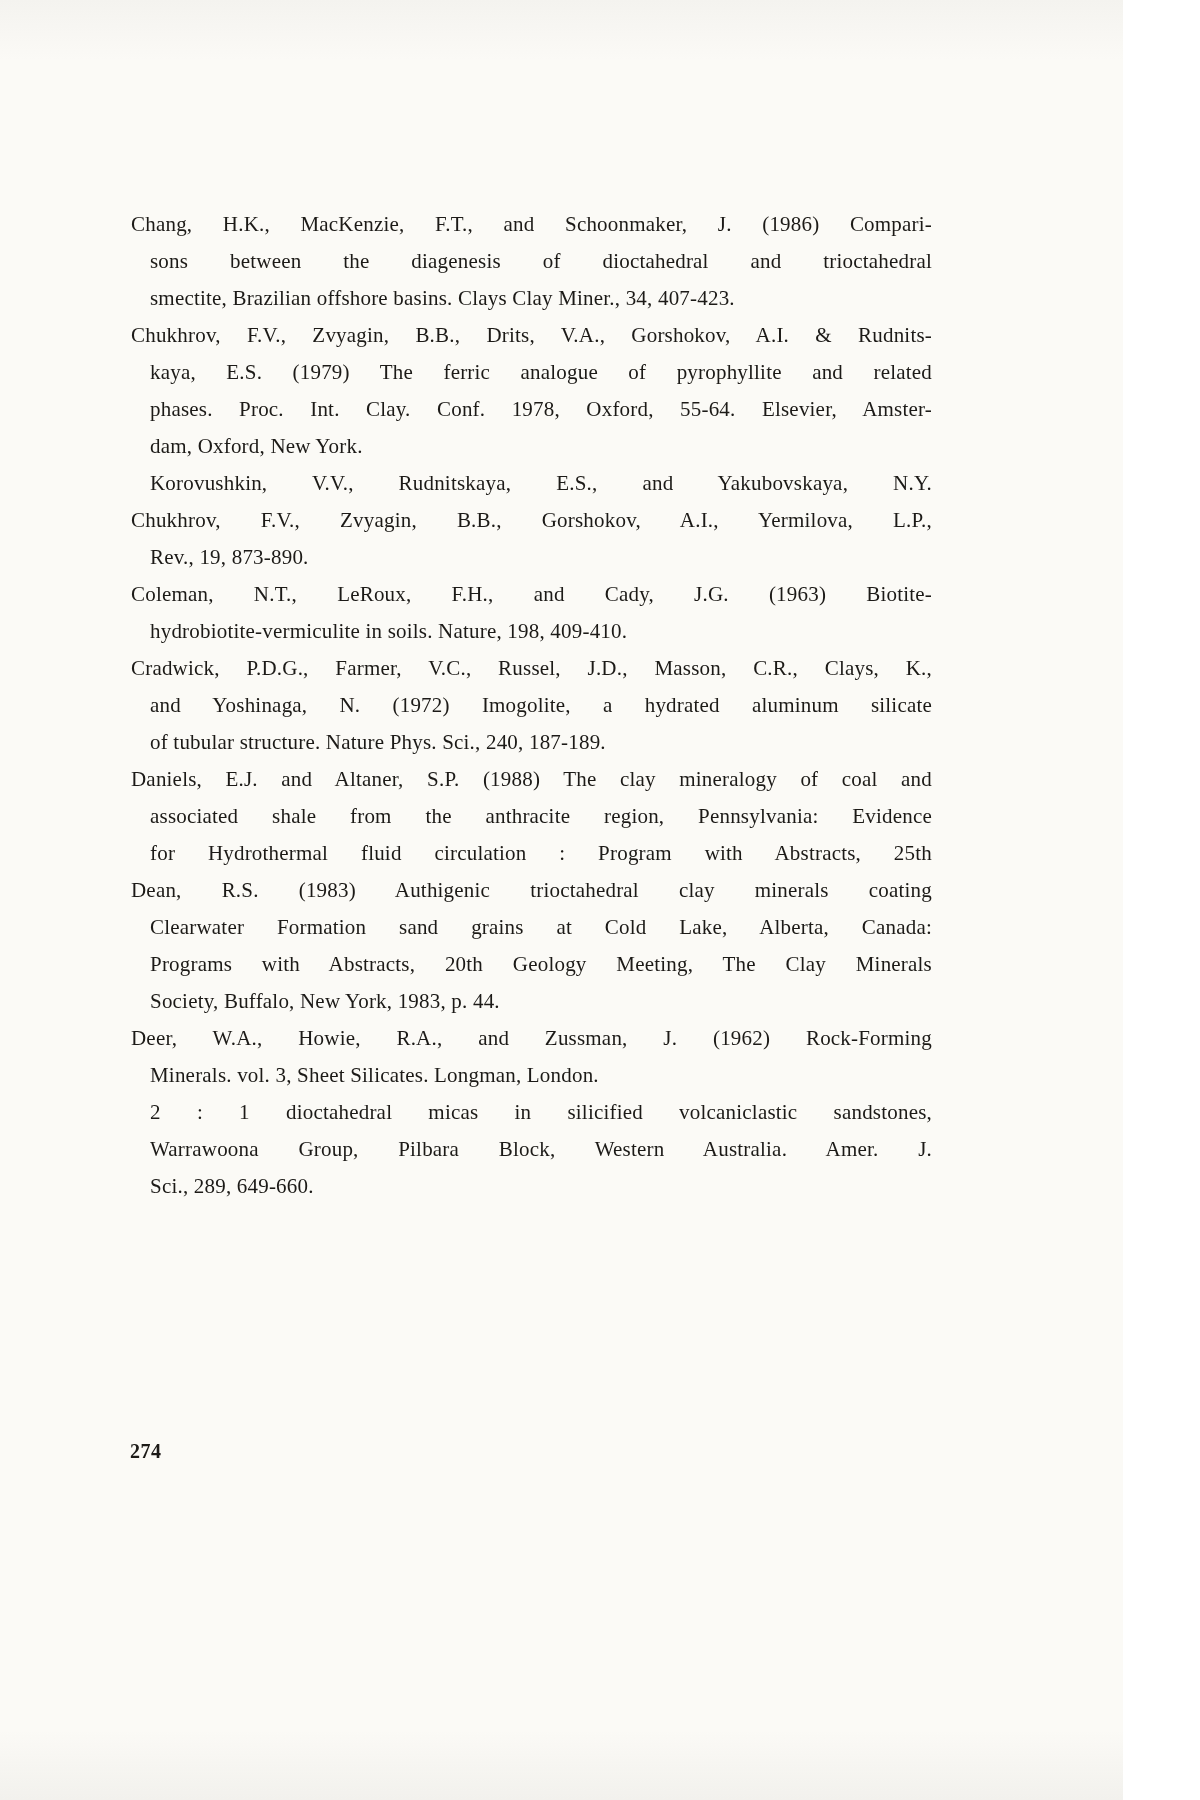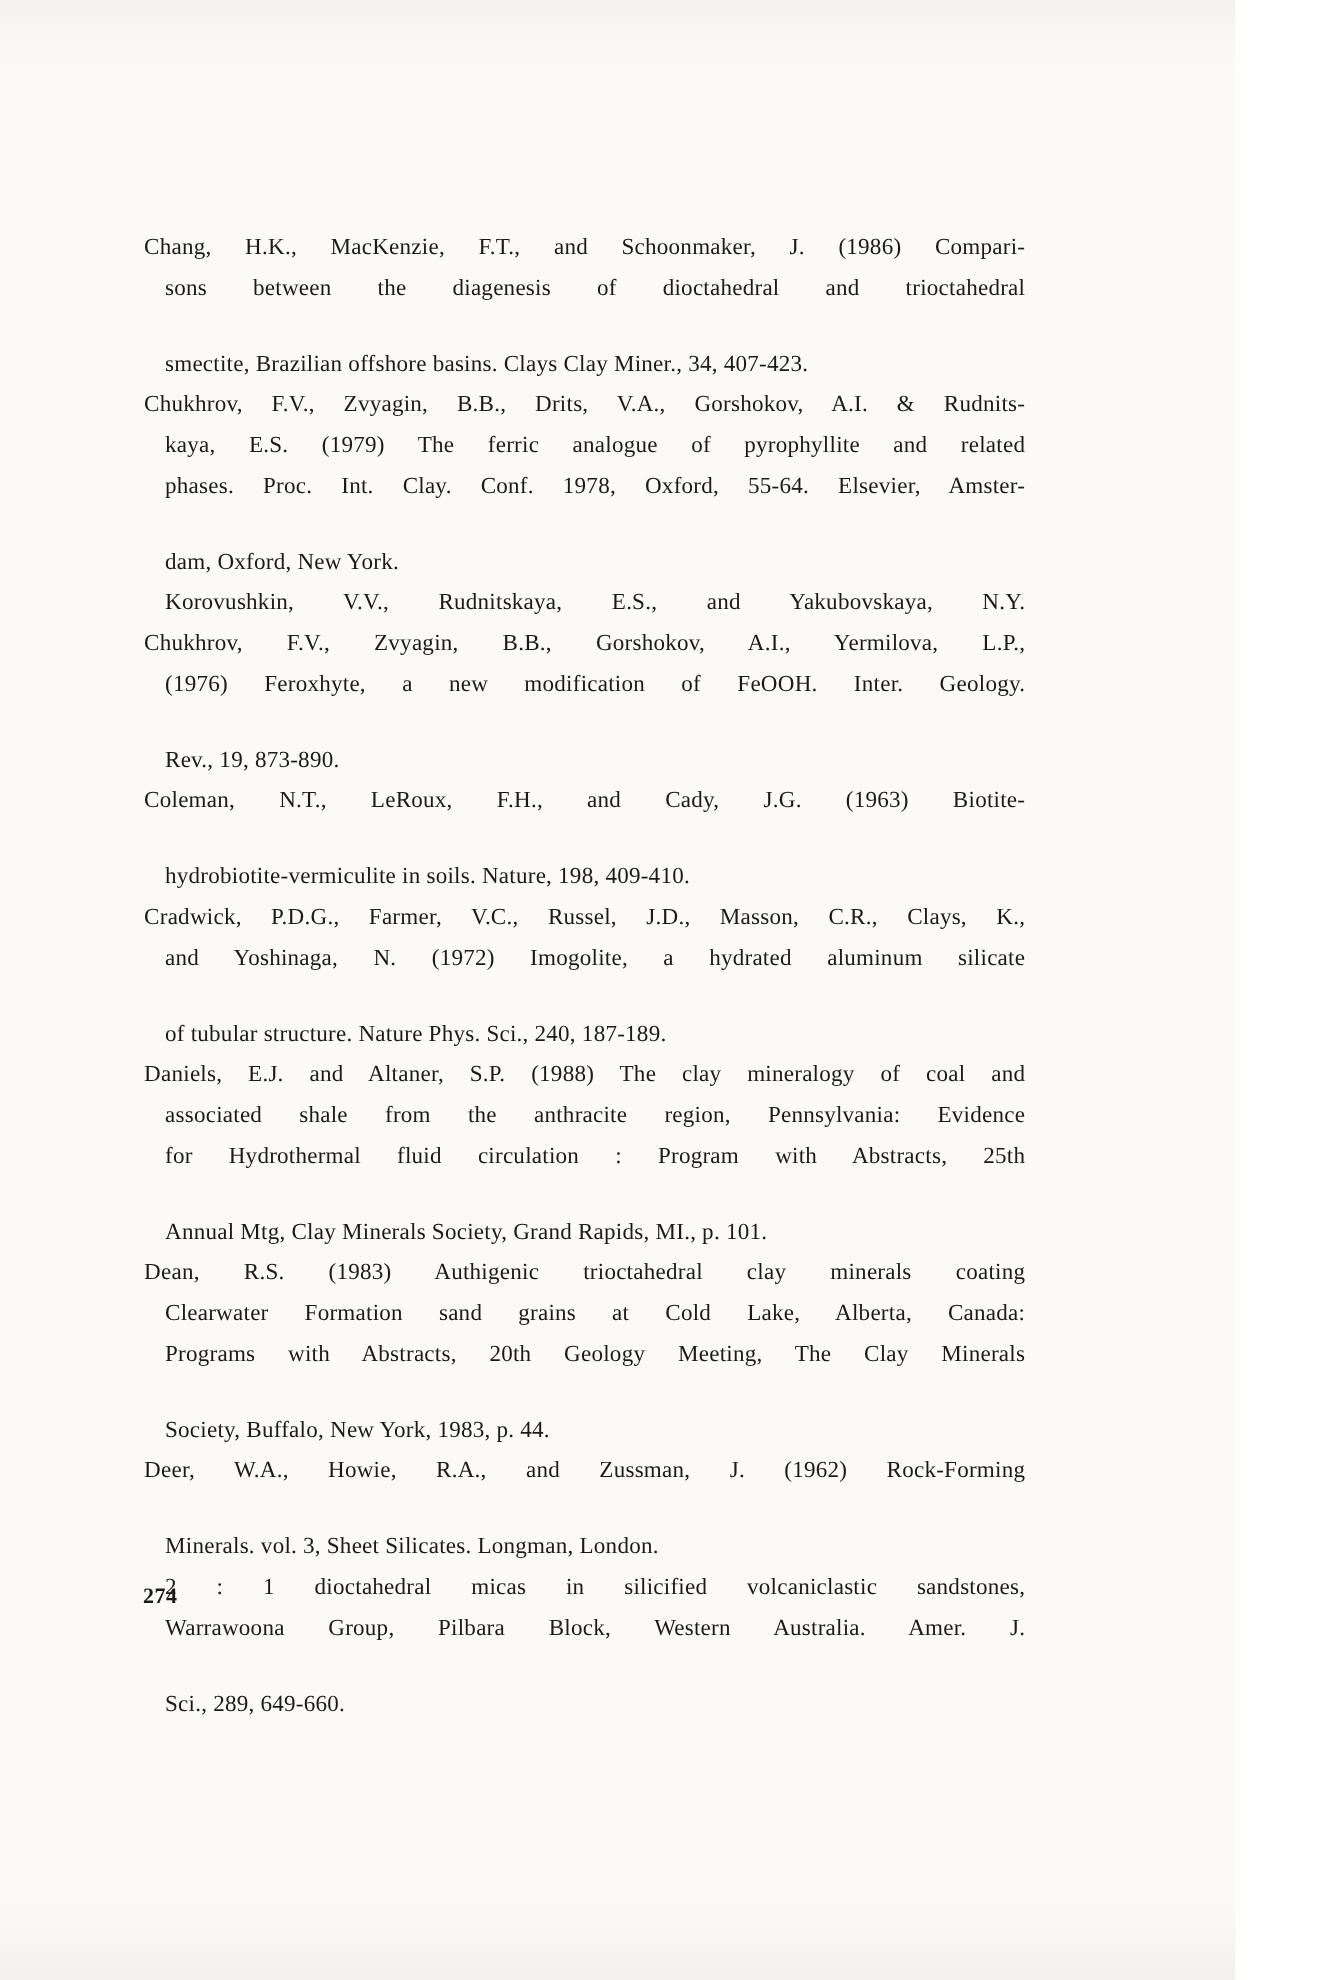--- a/index.html
+++ b/index.html
@@ -34,21 +34,20 @@
     letter-spacing: 0.2px;
     text-align: justify;
     text-align-last: justify;
     white-space: normal;
   }
   .ref-line.cont {
     padding-left: 19px;
   }
   .ref-line.last {
     text-align-last: left;
-    margin-top: 32px;
   }
   .page-number {
     position: absolute;
     left: 130px;
     top: 1440px;
     font-size: 20px;
     font-weight: 700;
     letter-spacing: 0.5px;
   }
 </style>
@@ -64,37 +63,35 @@
       </div>
       <div class="ref-entry">
         <div class="ref-line">Chukhrov, F.V., Zvyagin, B.B., Drits, V.A., Gorshokov, A.I. &amp; Rudnits-</div>
         <div class="ref-line cont">kaya, E.S. (1979) The ferric analogue of pyrophyllite and related</div>
         <div class="ref-line cont">phases. Proc. Int. Clay. Conf. 1978, Oxford, 55-64. Elsevier, Amster-</div>
         <div class="ref-line cont last">dam, Oxford, New York.</div>
       </div>
       <div class="ref-entry">
         <div class="ref-line cont">Korovushkin, V.V., Rudnitskaya, E.S., and Yakubovskaya, N.Y.</div>
         <div class="ref-line">Chukhrov, F.V., Zvyagin, B.B., Gorshokov, A.I., Yermilova, L.P.,</div>
-        <div class="ref-line cont">(1976) Feroxhyte, a new modification of FeOOH. Inter. Geology.</div>
         <div class="ref-line cont last">Rev., 19, 873-890.</div>
       </div>
       <div class="ref-entry">
         <div class="ref-line">Coleman, N.T., LeRoux, F.H., and Cady, J.G. (1963) Biotite-</div>
         <div class="ref-line cont last">hydrobiotite-vermiculite in soils. Nature, 198, 409-410.</div>
       </div>
       <div class="ref-entry">
         <div class="ref-line">Cradwick, P.D.G., Farmer, V.C., Russel, J.D., Masson, C.R., Clays, K.,</div>
         <div class="ref-line cont">and Yoshinaga, N. (1972) Imogolite, a hydrated aluminum silicate</div>
         <div class="ref-line cont last">of tubular structure. Nature Phys. Sci., 240, 187-189.</div>
       </div>
       <div class="ref-entry">
         <div class="ref-line">Daniels, E.J. and Altaner, S.P. (1988) The clay mineralogy of coal and</div>
         <div class="ref-line cont">associated shale from the anthracite region, Pennsylvania: Evidence</div>
         <div class="ref-line cont">for Hydrothermal fluid circulation : Program with Abstracts, 25th</div>
-        <div class="ref-line cont last">Annual Mtg, Clay Minerals Society, Grand Rapids, MI., p. 101.</div>
       </div>
       <div class="ref-entry">
         <div class="ref-line">Dean, R.S. (1983) Authigenic trioctahedral clay minerals coating</div>
         <div class="ref-line cont">Clearwater Formation sand grains at Cold Lake, Alberta, Canada:</div>
         <div class="ref-line cont">Programs with Abstracts, 20th Geology Meeting, The Clay Minerals</div>
         <div class="ref-line cont last">Society, Buffalo, New York, 1983, p. 44.</div>
       </div>
       <div class="ref-entry">
         <div class="ref-line">Deer, W.A., Howie, R.A., and Zussman, J. (1962) Rock-Forming</div>
         <div class="ref-line cont last">Minerals. vol. 3, Sheet Silicates. Longman, London.</div>

